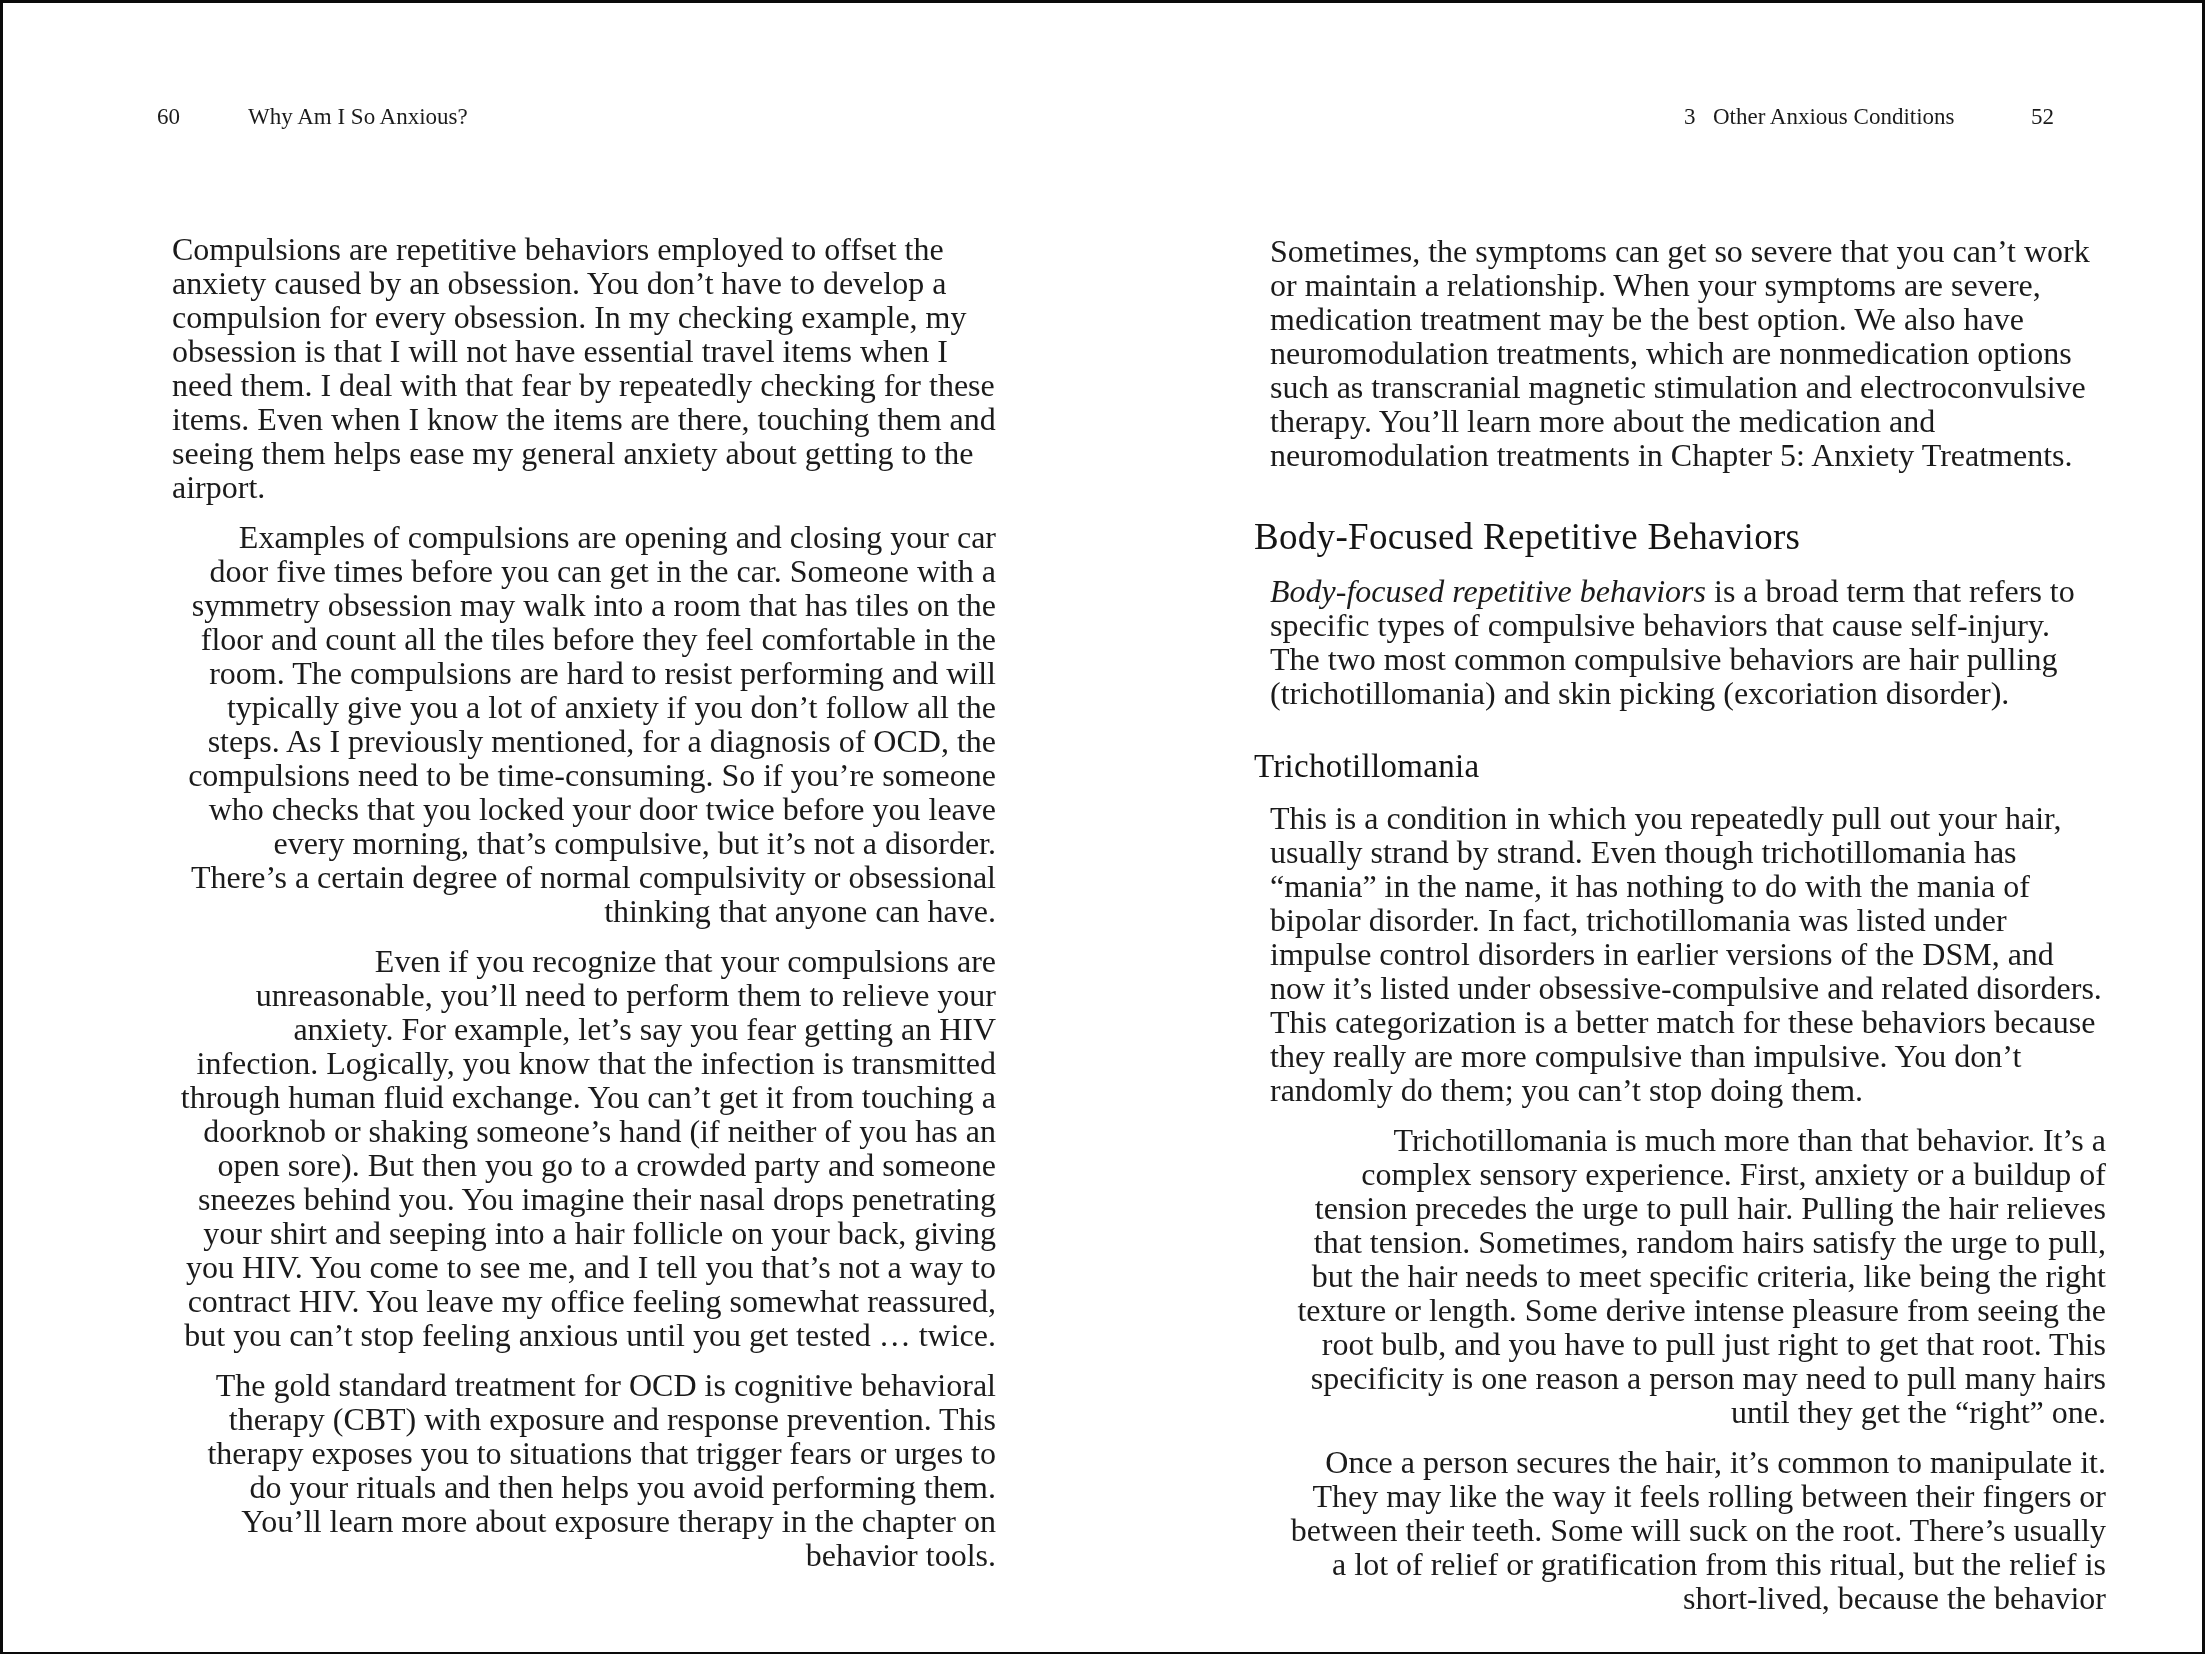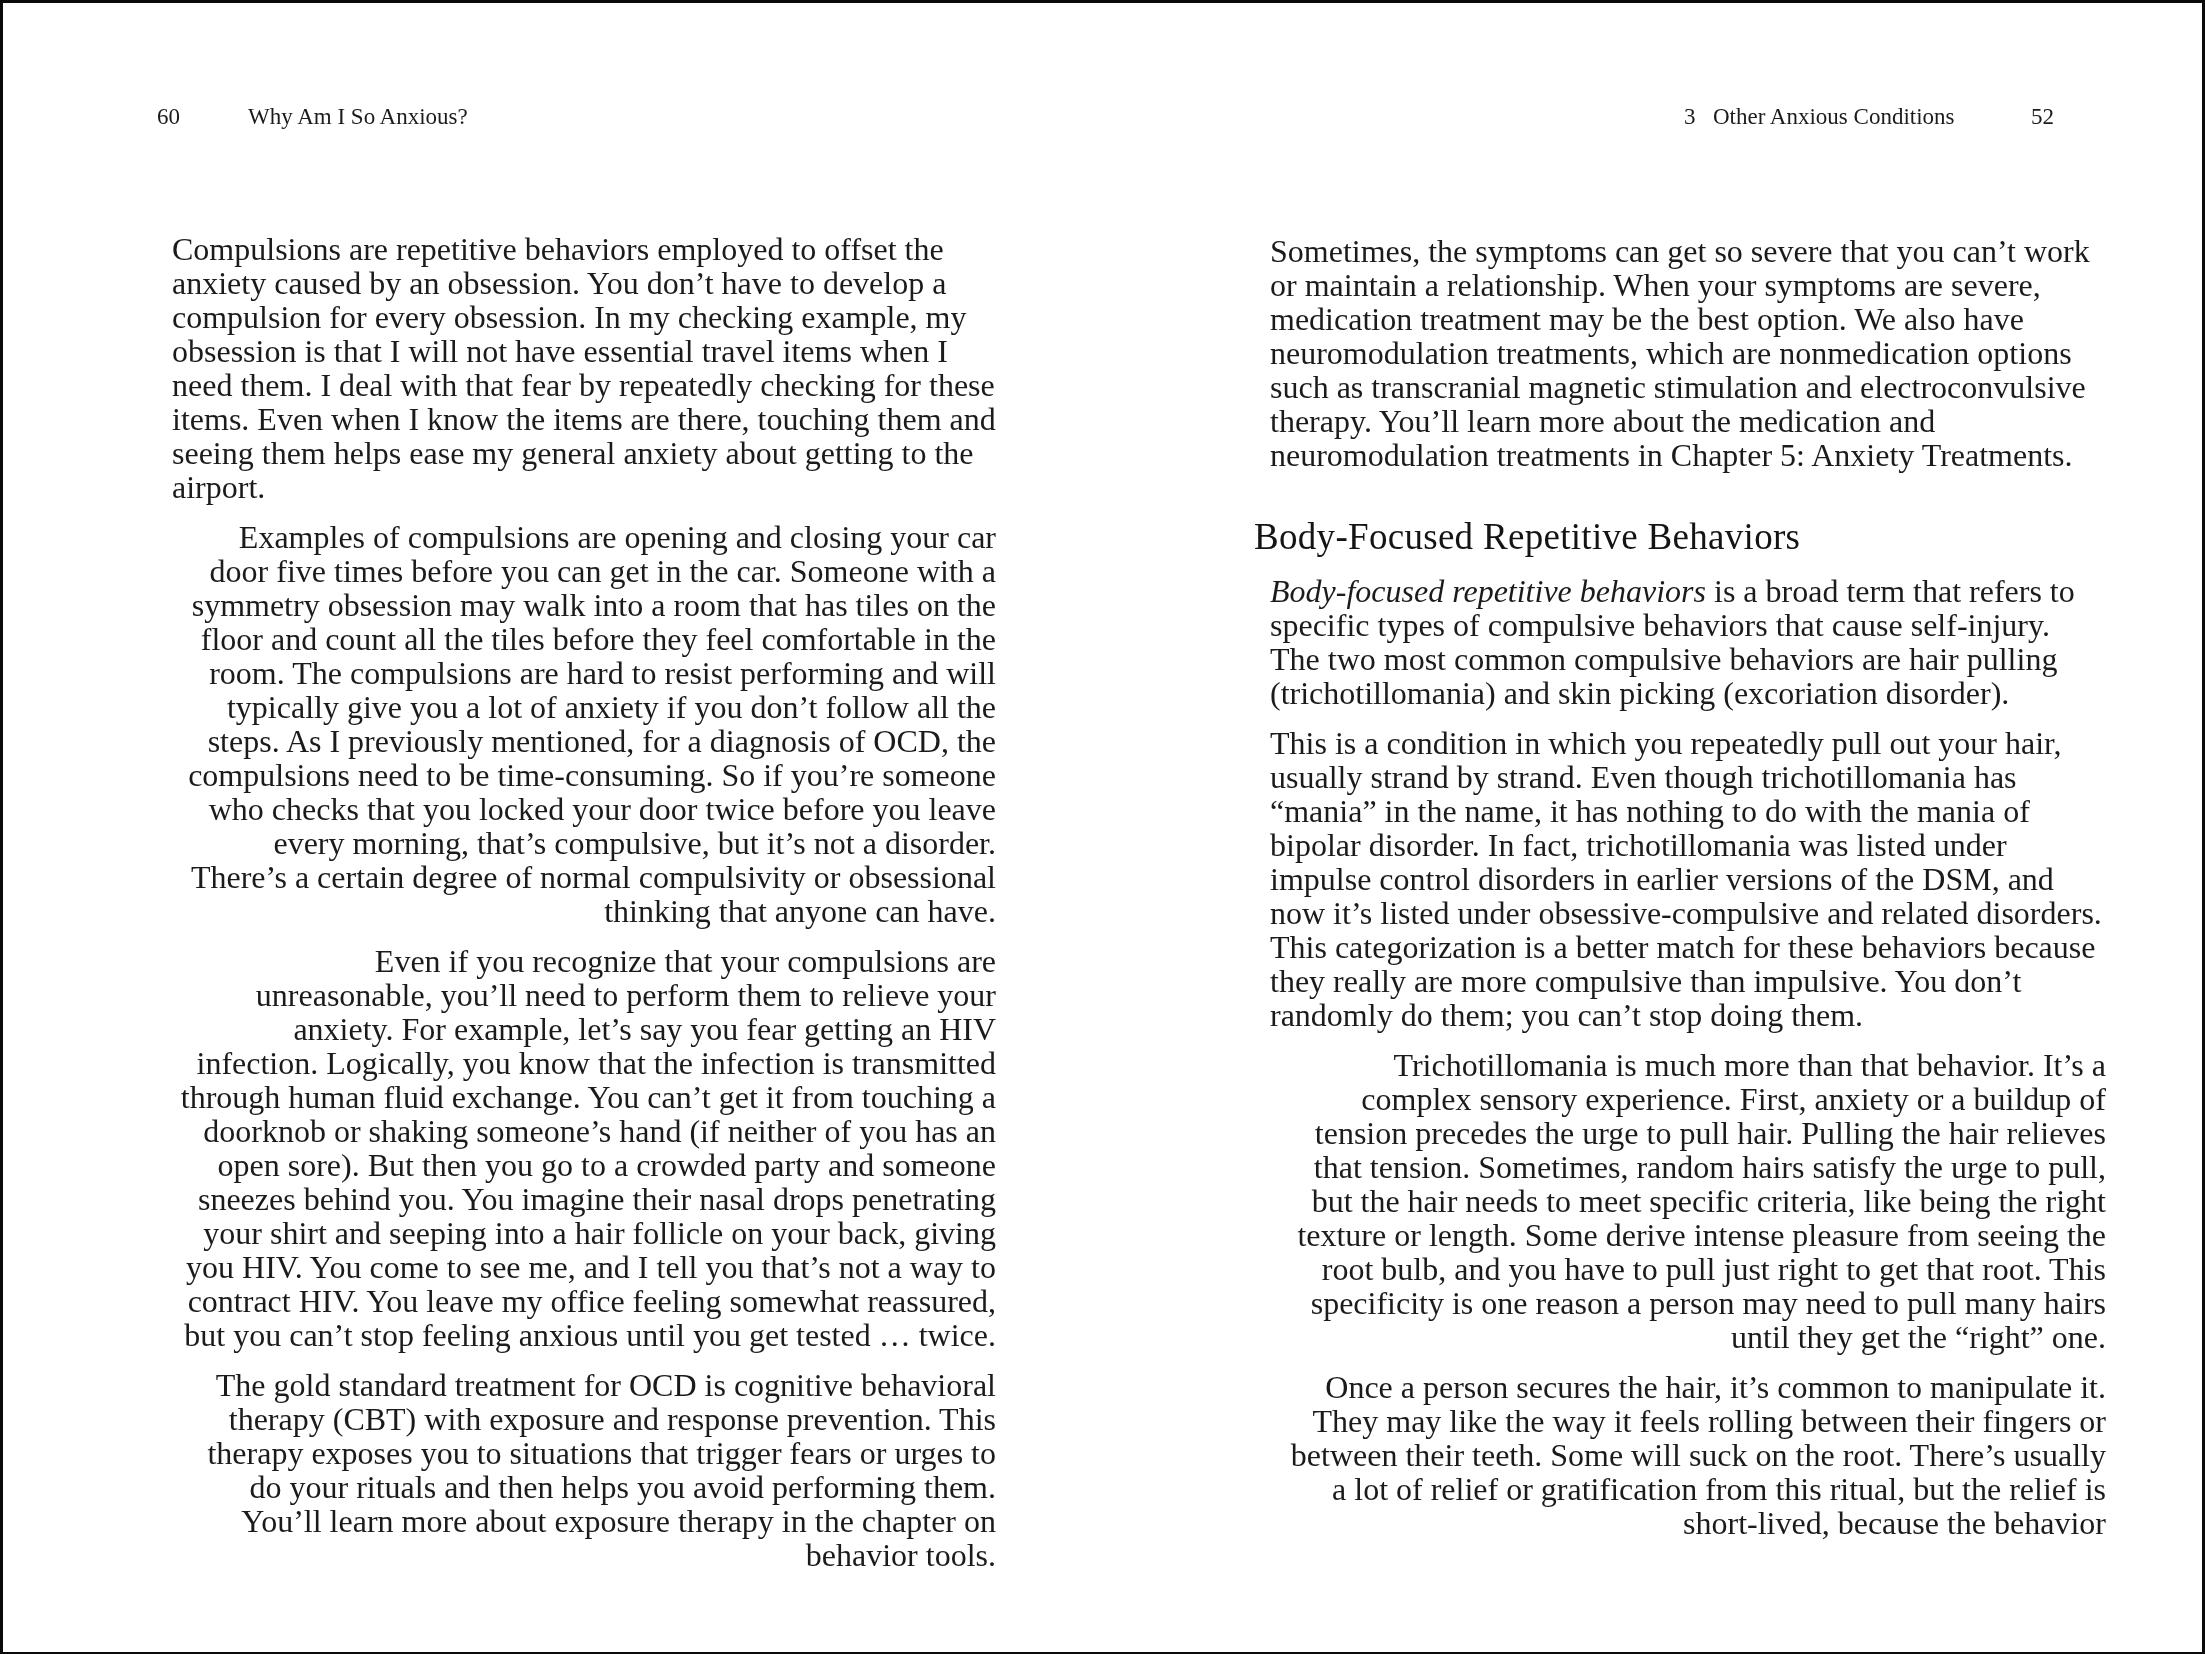--- a/index.html
+++ b/index.html
@@ -88,19 +88,20 @@
     <p class="body-para indent">Even if you recognize that your compulsions are unreasonable, you’ll need to perform them to relieve your anxiety. For example, let’s say you fear getting an HIV infection. Logically, you know that the infection is transmitted through human fluid exchange. You can’t get it from touching a doorknob or shaking someone’s hand (if neither of you has an open sore). But then you go to a crowded party and someone sneezes behind you. You imagine their nasal drops penetrating your shirt and seeping into a hair follicle on your back, giving you HIV. You come to see me, and I tell you that’s not a way to contract HIV. You leave my office feeling somewhat reassured, but you can’t stop feeling anxious until you get tested … twice.</p>
     <p class="body-para indent">The gold standard treatment for OCD is cognitive behavioral therapy (CBT) with exposure and response prevention. This therapy exposes you to situations that trigger fears or urges to do your rituals and then helps you avoid performing them. You’ll learn more about exposure therapy in the chapter on behavior tools.</p>
   </div>
 
   <div class="page-col col-right">
     <p class="body-para">Sometimes, the symptoms can get so severe that you can’t work or maintain a relationship. When your symptoms are severe, medication treatment may be the best option. We also have neuromodulation treatments, which are nonmedication options such as transcranial magnetic stimulation and electroconvulsive therapy. You’ll learn more about the medication and neuromodulation treatments in Chapter 5: Anxiety Treatments.</p>
 
     <h1 class="a-head">Body-Focused Repetitive Behaviors</h1>
     <p class="body-para"><em class="lead-italic">Body-focused repetitive behaviors</em><span> is a broad term that refers to specific types of compulsive behaviors that cause self-injury. The two most common compulsive behaviors are hair pulling (trichotillomania) and skin picking (excoriation disorder).</span></p>
 
+    <h3 class="b-head2">Trichotillomania</h3>
     <p class="body-para">This is a condition in which you repeatedly pull out your hair, usually strand by strand. Even though trichotillomania has “mania” in the name, it has nothing to do with the mania of bipolar disorder. In fact, trichotillomania was listed under impulse control disorders in earlier versions of the DSM, and now it’s listed under obsessive-compulsive and related disorders. This categorization is a better match for these behaviors because they really are more compulsive than impulsive. You don’t randomly do them; you can’t stop doing them.</p>
     <p class="body-para indent">Trichotillomania is much more than that behavior. It’s a complex sensory experience. First, anxiety or a buildup of tension precedes the urge to pull hair. Pulling the hair relieves that tension. Sometimes, random hairs satisfy the urge to pull, but the hair needs to meet specific criteria, like being the right texture or length. Some derive intense pleasure from seeing the root bulb, and you have to pull just right to get that root. This specificity is one reason a person may need to pull many hairs until they get the “right” one.</p>
     <p class="body-para indent">Once a person secures the hair, it’s common to manipulate it. They may like the way it feels rolling between their fingers or between their teeth. Some will suck on the root. There’s usually a lot of relief or gratification from this ritual, but the relief is short-lived, because the behavior</p>
   </div>
 
 </div>
 
 
 </body></html>

